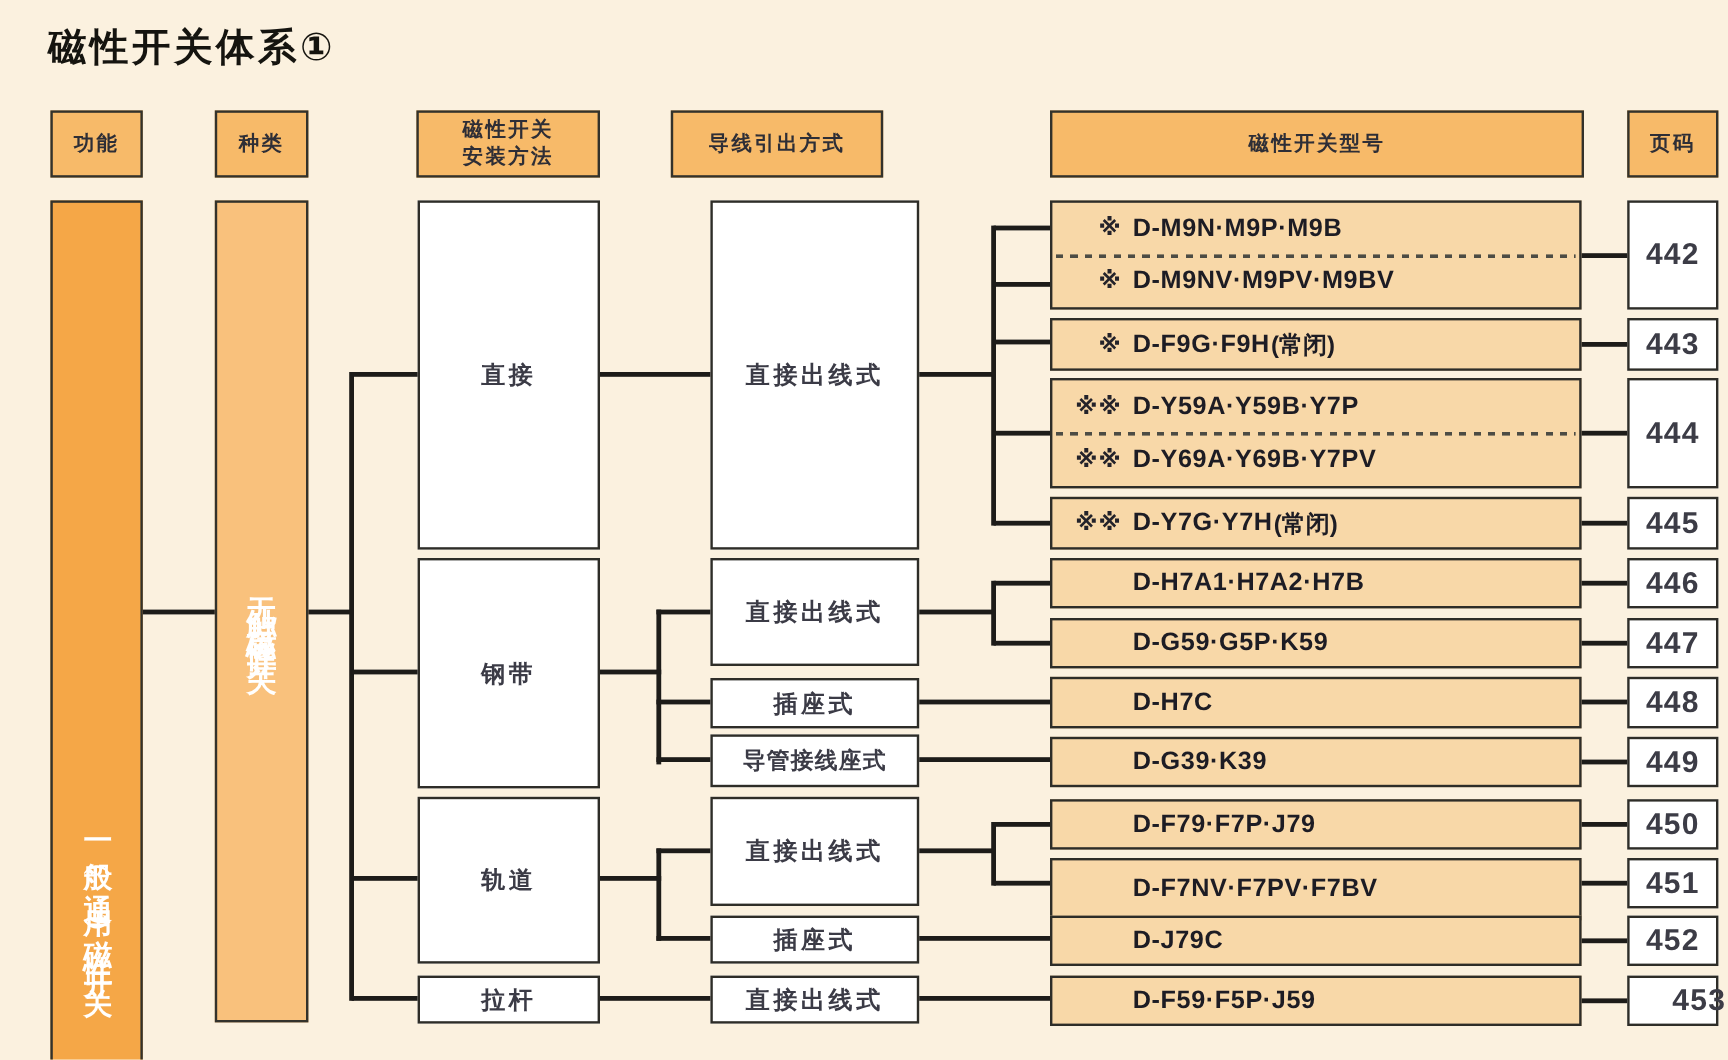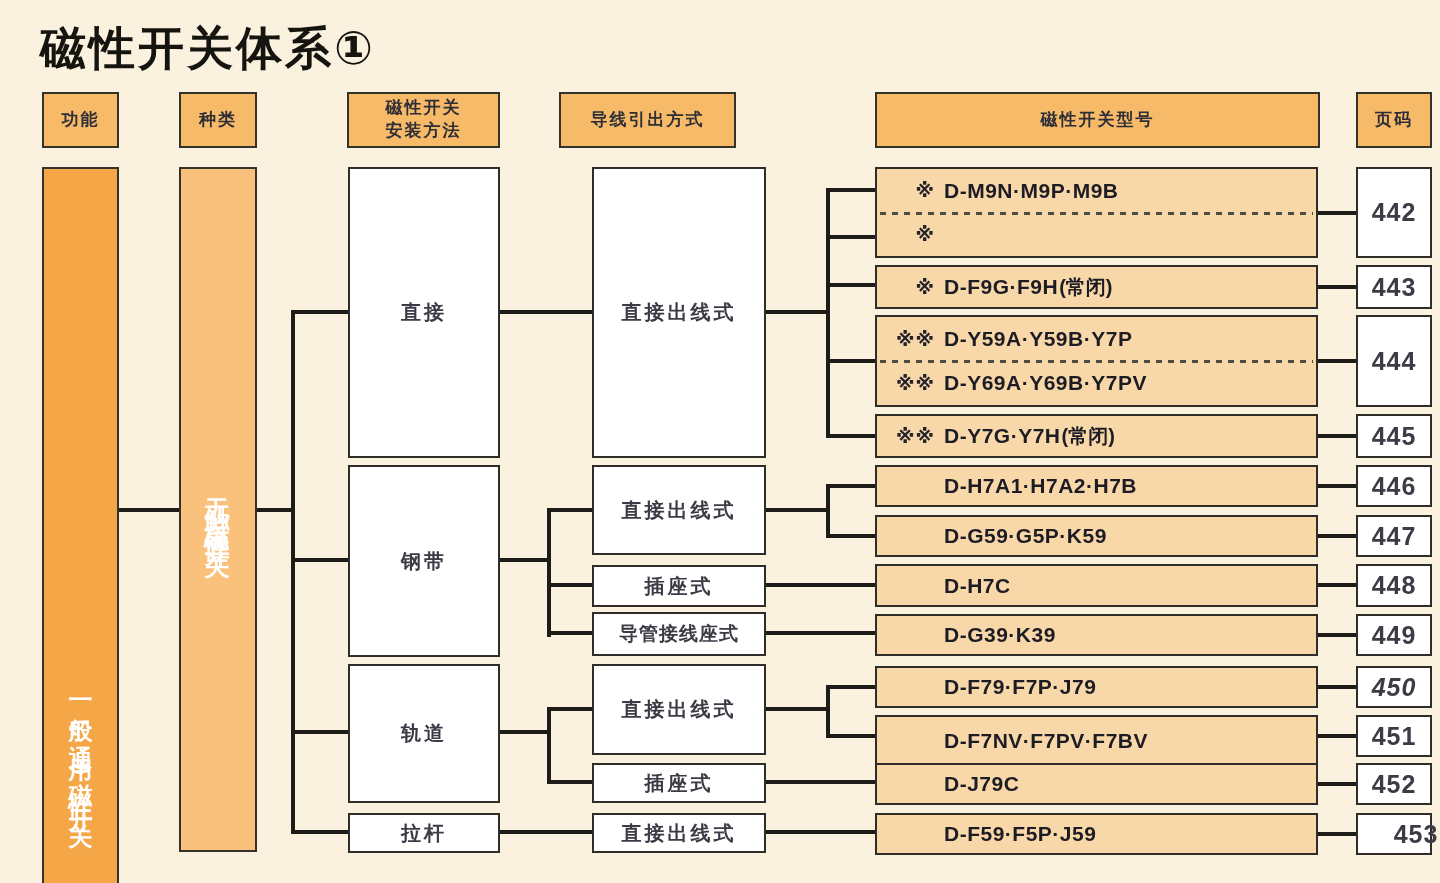--- a/index.html
+++ b/index.html
@@ -3,21 +3,21 @@
 <meta charset="utf-8">
 <style>
   html,body{margin:0;padding:0;}
   body{
     width:1440px;height:883px;overflow:hidden;position:relative;
     background:#fbf1df;
     font-family:"Liberation Sans","DejaVu Sans",sans-serif;
   }
   .abs{position:absolute;box-sizing:border-box;}
   .title{
-    font-size:46px;font-weight:900;color:#15140f;letter-spacing:3px;
+    font-size:32px;font-weight:900;color:#15140f;letter-spacing:3px;
   }
   .hbox{
     background:#f7ba69;border:2.5px solid #33322b;
     display:flex;flex-direction:column;align-items:center;justify-content:center;
     font-size:17px;font-weight:700;color:#2e2e36;letter-spacing:2px;line-height:1.35;
   }
   .colbox{border:2.5px solid #33322b;}
   .vtext{
     position:absolute;left:50%;transform:translateX(-50%);
     writing-mode:vertical-rl;text-orientation:mixed;
@@ -127,20 +127,21 @@
 
 <div class="abs mbox" style="left:875px;top:167px;width:443px;height:91px;">
   <div class="mrow">
       <span class="mprefix">※</span>
       <span class="mlabel">D-M9N·M9P·M9B</span>
       <span class="msuffix"></span>
     </div>
   <div class="divider"></div>
   <div class="mrow">
       <span class="mprefix">※</span>
+      <span class="mlabel">D-M9NV·M9PV·M9BV</span>
       <span class="msuffix"></span>
     </div>
 </div>
 <div class="abs mbox" style="left:875px;top:265px;width:443px;height:44px;">
   <div class="mrow">
       <span class="mprefix">※</span>
       <span class="mlabel">D-F9G·F9H</span>
       <span class="msuffix">(常闭)</span>
     </div>
 </div>
@@ -238,21 +239,21 @@
   </div>
 <div class="abs pbox" style="left:1356px;top:515px;width:76px;height:42px;">
     <span>447</span>
   </div>
 <div class="abs pbox" style="left:1356px;top:564px;width:76px;height:43px;">
     <span>448</span>
   </div>
 <div class="abs pbox" style="left:1356px;top:614px;width:76px;height:42px;">
     <span>449</span>
   </div>
-<div class="abs pbox" style="left:1356px;top:666px;width:76px;height:42px;font-style:italic;">
+<div class="abs pbox" style="left:1356px;top:666px;width:76px;height:42px;">
     <span>450</span>
   </div>
 <div class="abs pbox" style="left:1356px;top:715px;width:76px;height:42px;">
     <span>451</span>
   </div>
 <div class="abs pbox" style="left:1356px;top:763px;width:76px;height:42px;">
     <span>452</span>
   </div>
 <div class="abs pbox" style="left:1356px;top:813px;width:76px;height:42px;padding-left:44px;">
     <span>453</span>

